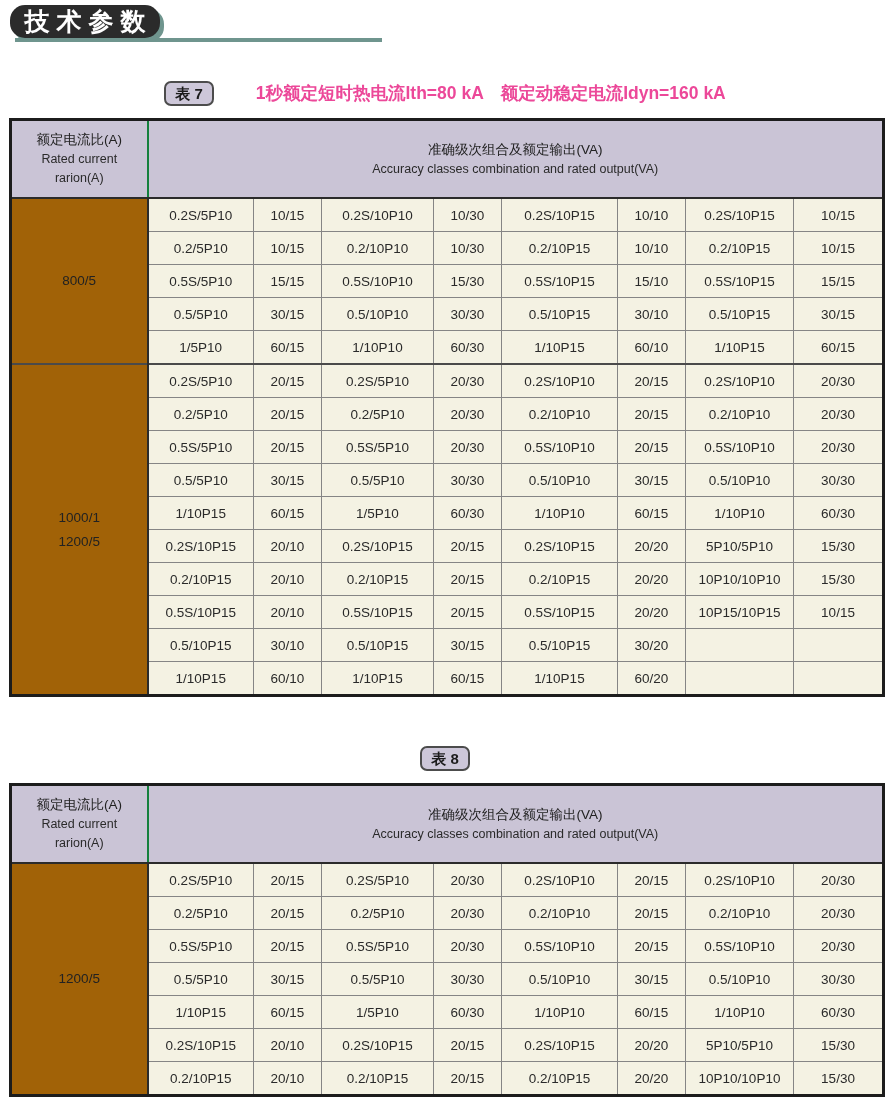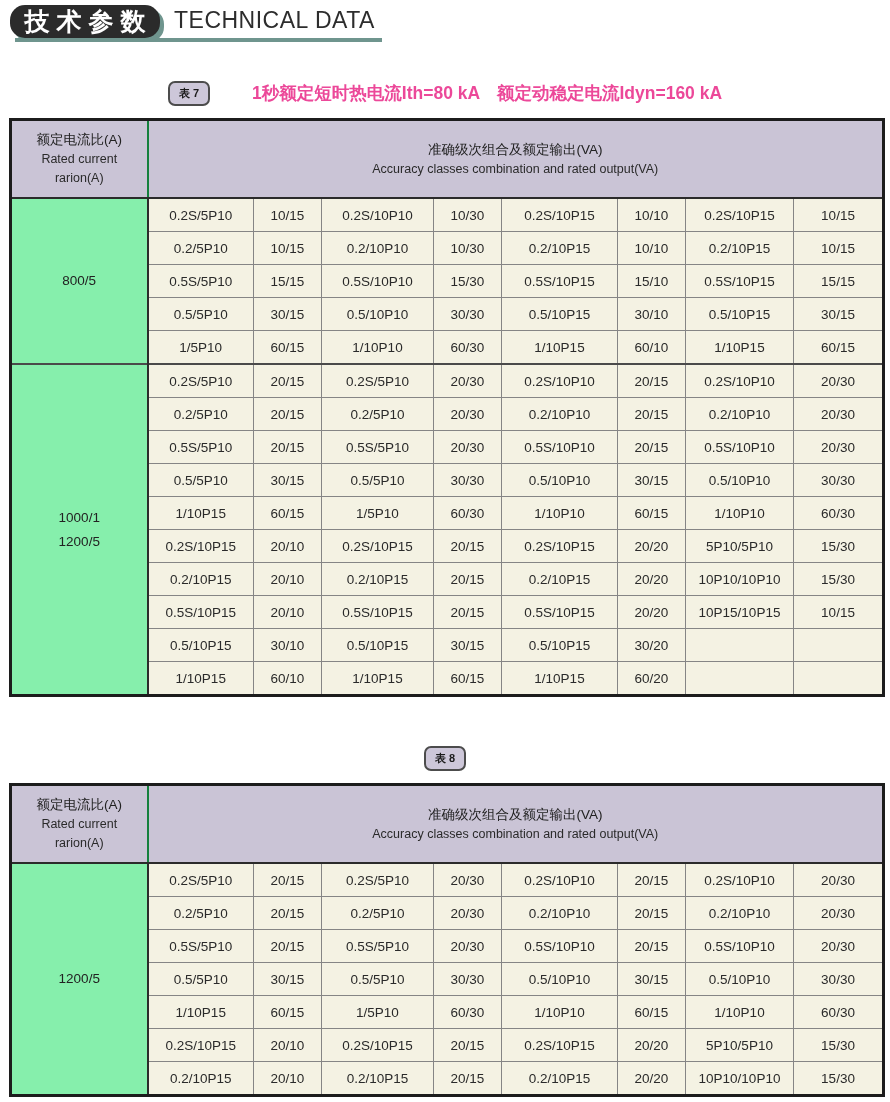--- a/index.html
+++ b/index.html
@@ -30,62 +30,61 @@
     font-size: 23px; color: #2d2d2d; letter-spacing: 0.5px;
   }
   
   .table-title {
     display: flex; justify-content: center; align-items: center;
     gap: 42px; margin-top: 34px; height: 26px;
   }
   .table-title.second { margin-top: 48px; }
   .badge {
     background: #cdc7d9; border: 2px solid #4c4c4c; border-radius: 7px;
-    padding: 0 9px; font-size: 11px; font-weight: bold;
+    padding: 0 9px; font-size: 15px; font-weight: bold;
     color: #1b1b1b; line-height: 21px;
   }
   .title-text { font-size: 17.5px; font-weight: bold; color: #ec4899; }
   
   table.data-table {
     margin: 12px 0 0 9px; width: 873px;
     border-collapse: collapse; table-layout: fixed;
     border: 3px solid #1c1c1c;
   }
   .data-table th, .data-table td { border: 1px solid #858585; padding: 0; }
   .data-table thead th {
     background: #cac4d6; height: 76px;
     font-weight: normal; color: #222222;
     border-bottom: 2px solid #2b2b2b;
     text-align: center; vertical-align: middle;
   }
   th.ratio-head { border-right: 2px solid #15803d; }
   .hdr-cn { font-size: 13.5px; line-height: 20px; color: #222; }
   .hdr-en { font-size: 12.5px; line-height: 19px; color: #2a2a2a; }
   td.ratio-cell {
-    background: #86efac; border-right: 2px solid #2b2b2b;
+    background: #a16207; border-right: 2px solid #2b2b2b;
     text-align: center; vertical-align: middle;
     font-size: 13.5px; color: #222222;
   }
   td.ratio-cell div { line-height: 24px; }
   .data-table tbody td.combo-cell, .data-table tbody td.value-cell {
     background: #f4f2e3; height: 32px;
     text-align: center; vertical-align: middle;
     font-size: 13.5px; color: #2a2a2a;
   }
   tr.group-start td { border-top: 2px solid #4a4a4a; }
 </style>
 </head>
 <body>
 
 <div class="page">
 
   <header class="banner">
     <div class="banner-underline"></div>
     <div class="banner-box">技术参数</div>
-    <div class="banner-en">TECHNICAL DATA</div>
   </header>
 
   <div class="table-title">
     <span class="badge">表 7</span>
     <span class="title-text">1秒额定短时热电流Ith=80 kA　额定动稳定电流Idyn=160 kA</span>
   </div>
   <table class="data-table">
     <colgroup>
       <col style="width:137px">
         <col style="width:106px">

